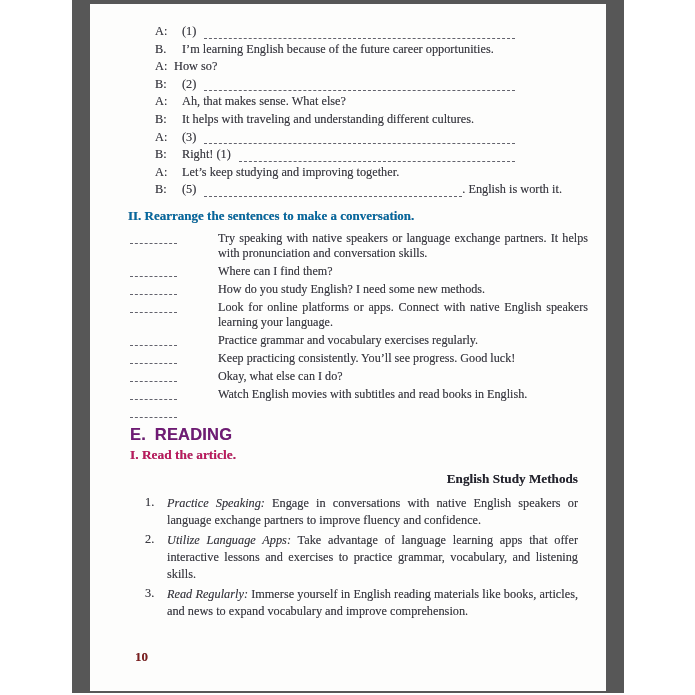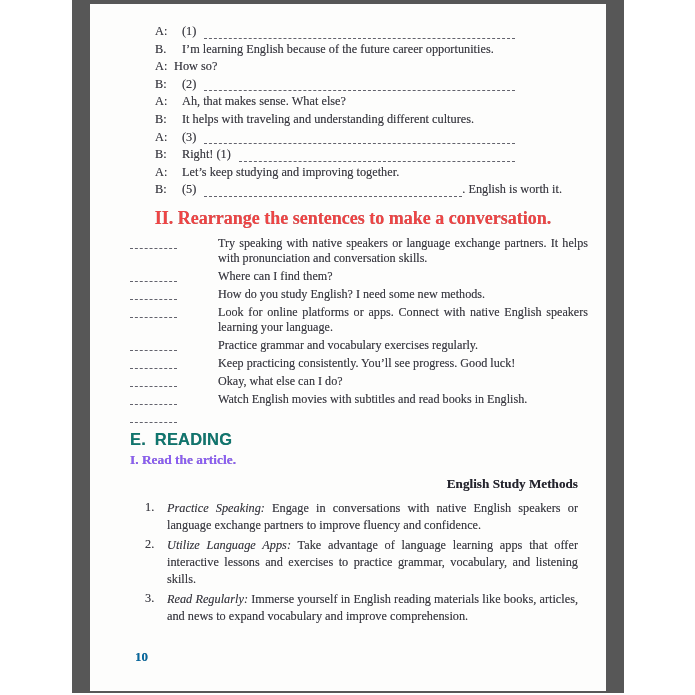--- a/index.html
+++ b/index.html
@@ -28,49 +28,48 @@
   .dlg-row .txt { flex:none; }
   .blank {
     flex:1 1 auto; min-width:24px; height:0; align-self:flex-end; margin-bottom:3px;
     border-bottom:1.2px dashed #63636d;
   }
   .dlg-row.wide { width:407px; }
   .dlg-row .post { flex:none; }
 
   
   .sec-heading {
-    font-size:18px; font-weight:bold; color:#ef4444;
+    font-size:13px; font-weight:bold; color:#0369a1;
     margin:8px 0 7px -2px;
-    text-align:center;
   }
   .re-list { margin-right:-10px; }
   .re-row { display:flex; margin-bottom:3px; }
   .re-blank { flex:none; width:47px; height:12px; border-bottom:1.2px dashed #63636d; }
   .re-gap  { flex:none; width:41px; }
   .re-text { flex:1; line-height:15px; text-align:justify; font-size:12.15px; }
 
   
   #reading-heading {
     font-family:"Liberation Sans", sans-serif;
-    font-size:16.5px; font-weight:bold; color:#0f766e;
+    font-size:16.5px; font-weight:bold; color:#701a75;
     word-spacing:4px; letter-spacing:0.2px;
     margin:7px 0 3px 0;
   }
-  #read-instruction { font-size:13.4px; font-weight:bold; color:#8b5cf6; margin:0 0 8px 0; }
+  #read-instruction { font-size:13.4px; font-weight:bold; color:#be185d; margin:0 0 8px 0; }
   #article-title { text-align:right; font-weight:bold; font-size:13.2px; color:#24242d; margin:6px 0 8px 0; }
   #intro { line-height:15.3px; text-align:justify; text-indent:15px; margin:0 0 4px 0; }
   .strat-list { margin-left:15px; }
   .strat { display:flex; margin-bottom:3px; }
   .strat-num { flex:none; width:22px; }
   .strat-text { flex:1; line-height:17px; text-align:justify; }
   .lead { font-style:italic; }
 
   #page-number {
     position:absolute; left:45px; top:645px;
-    font-weight:bold; font-size:13px; color:#0369a1;
+    font-weight:bold; font-size:13px; color:#7f1d1d;
   }
 </style>
 </head>
 <body>
 
 <div id="scan">
   <div id="sheet">
 
     <section class="dlg">
       <div class="dlg-row">

